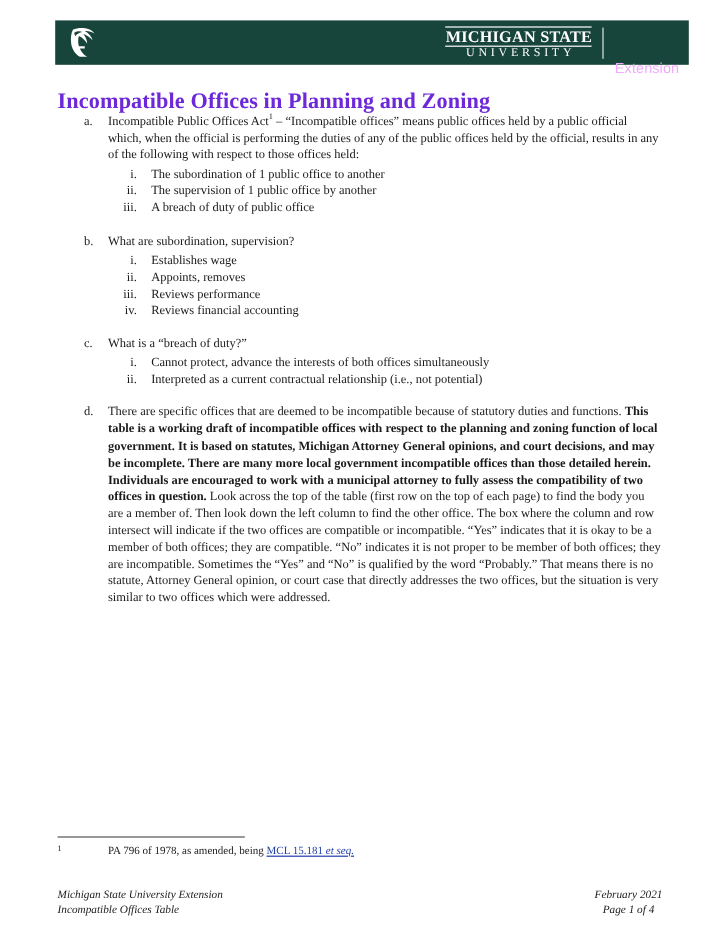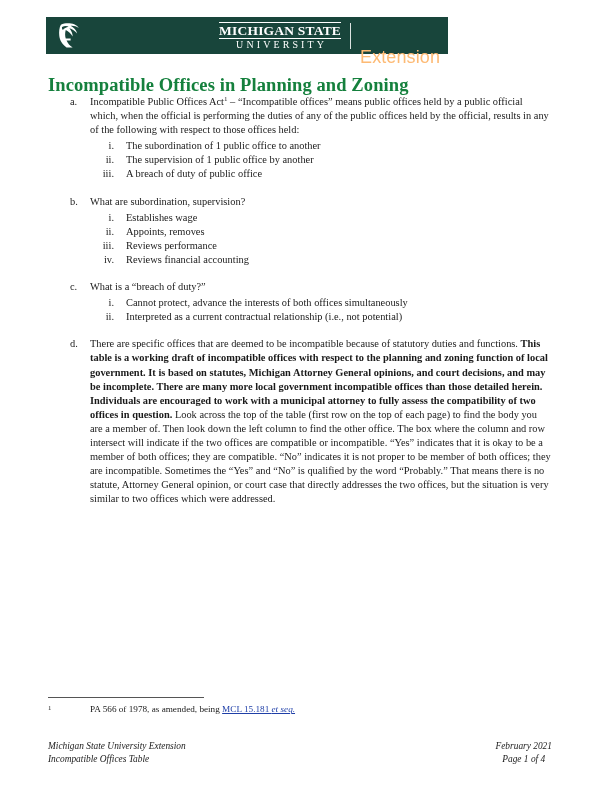--- a/index.html
+++ b/index.html
@@ -22,21 +22,21 @@
     width: 600px;
     height: 792px;
     background: #fff;
   }
 
   
   .header-band {
     position: absolute;
     left: 46px;
     top: 17px;
-    width: 402px;
+    width: 528px;
     height: 37px;
     background: #18453b;
     display: flex;
     align-items: center;
     justify-content: space-between;
     box-sizing: border-box;
     padding: 0 8px 0 10px;
   }
   .spartan-logo {
     width: 26px;
@@ -79,39 +79,39 @@
     white-space: nowrap;
   }
   .brand-divider {
     width: 1px;
     height: 26px;
     background: #ffffff;
     opacity: 0.85;
   }
   .ext-word {
     font-family: "Liberation Sans", "DejaVu Sans", sans-serif;
-    font-size: 18px;
+    font-size: 12px;
     line-height: 20px;
-    color: #fdba74;
+    color: #f0abfc;
     padding-left: 9px;
     letter-spacing: 0.1px;
     white-space: nowrap;
     margin-top: 43px;
   }
 
   
   .doc-title {
     position: absolute;
     left: 48px;
     top: 62px;
     font-family: "Liberation Serif", "DejaVu Serif", serif;
     font-weight: bold;
     font-size: 18.5px;
     line-height: 22px;
-    color: #15803d;
+    color: #6d28d9;
     letter-spacing: 0.1px;
     white-space: nowrap;
   }
 
   
   .content {
     position: absolute;
     left: 48px;
     top: 95px;
     width: 504px;
@@ -304,21 +304,21 @@
         <span class="marker">d.</span>
         <p class="para"><span>There are specific offices that are deemed to be incompatible because of statutory duties and functions. </span><b>This table is a working draft of incompatible offices with respect to the planning and zoning function of local government. It is based on statutes, Michigan Attorney General opinions, and court decisions, and may be incomplete. There are many more local government incompatible offices than those detailed herein. Individuals are encouraged to work with a municipal attorney to fully assess the compatibility of two offices in question. </b><span>Look across the top of the table (first row on the top of each page) to find the body you are a member of. Then look down the left column to find the other office. The box where the column and row intersect will indicate if the two offices are compatible or incompatible. “Yes” indicates that it is okay to be a member of both offices; they are compatible. “No” indicates it is not proper to be member of both offices; they are incompatible. Sometimes the “Yes” and “No” is qualified by the word “Probably.” That means there is no statute, Attorney General opinion, or court case that directly addresses the two offices, but the situation is very similar to two offices which were addressed.</span></p>
       </li>
 
     </ol>
   </div>
 
   <div class="footnote-area">
     <div class="footnote-rule"></div>
     <div class="footnote-line">
-      <span class="footnote-num">1</span><span>PA 566 of 1978, as amended, being </span><a class="fn-link" href="#"><span>MCL 15.181 </span><span class="ital">et seq.</span></a>
+      <span class="footnote-num">1</span><span>PA 796 of 1978, as amended, being </span><a class="fn-link" href="#"><span>MCL 15.181 </span><span class="ital">et seq.</span></a>
     </div>
   </div>
 
   <div class="footer">
     <div class="footer-left">
       <div>Michigan State University Extension</div>
       <div>Incompatible Offices Table</div>
     </div>
     <div class="footer-right">
       <div>February 2021</div>

